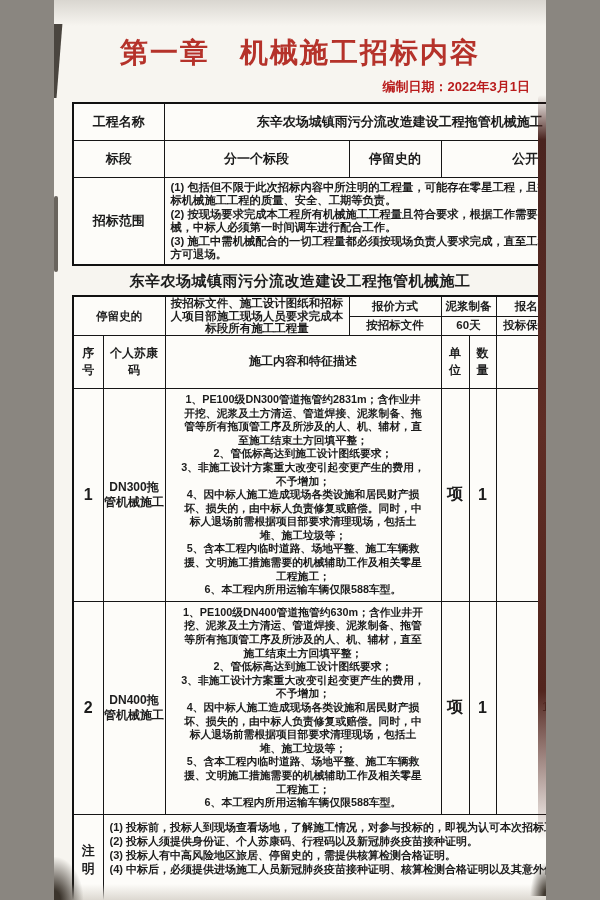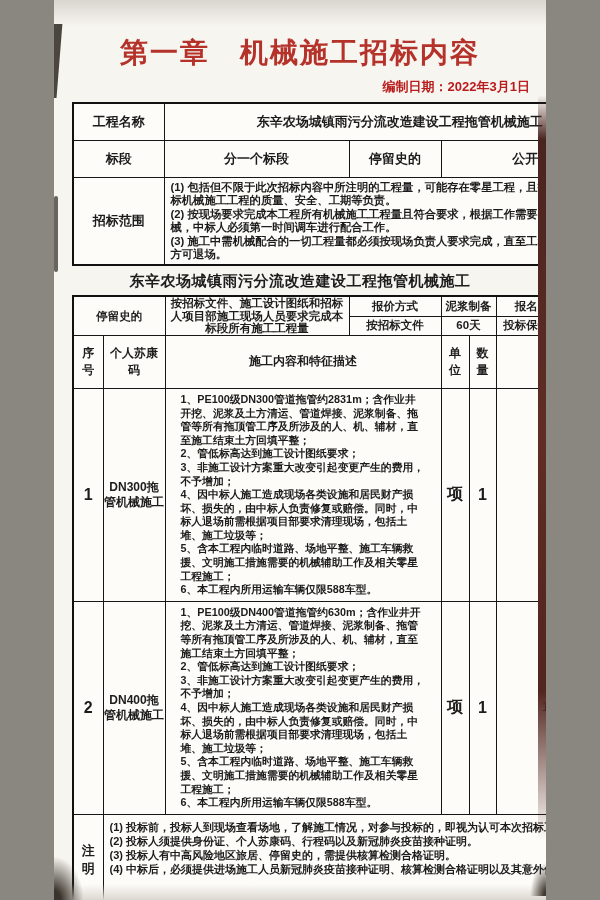--- a/index.html
+++ b/index.html
@@ -42,21 +42,21 @@
   .t1 .r3 td{height:32px;font-size:12px;line-height:15px;}
   .t1 .multi{font-size:11.3px;line-height:13.4px;white-space:pre-line;font-weight:600;padding:3px 6px;text-align:left;}
   .subtitle{
     margin:6px 0 4px;text-align:center;
     font-size:15px;font-weight:700;letter-spacing:.5px;
   }
   .t2 .blk td{height:17px;font-size:11.5px;font-weight:700;padding:0 2px;}
   .t2 .reqtext{font-size:10.3px;line-height:12.5px;font-weight:600;text-align:center;padding:1px 5px;}
   .t2 .hdr td{height:30px;font-size:12px;font-weight:700;text-align:center;}
   .t2 .desc{
-    vertical-align:top;text-align:left;
+    vertical-align:top;text-align:center;
     font-size:10.8px;line-height:13.6px;font-weight:600;
     white-space:pre-line;padding:4px 15px;
   }
   .t2 .name{font-size:12px;font-weight:700;line-height:15px;padding:0 0;}
   .t2 .pricecell{font-size:12px;font-weight:400;}
   .t2 .note{
     vertical-align:top;text-align:left;
     font-size:11px;line-height:14.2px;font-weight:600;
     white-space:pre-line;padding:5px 6px 28px 6px;
   }

